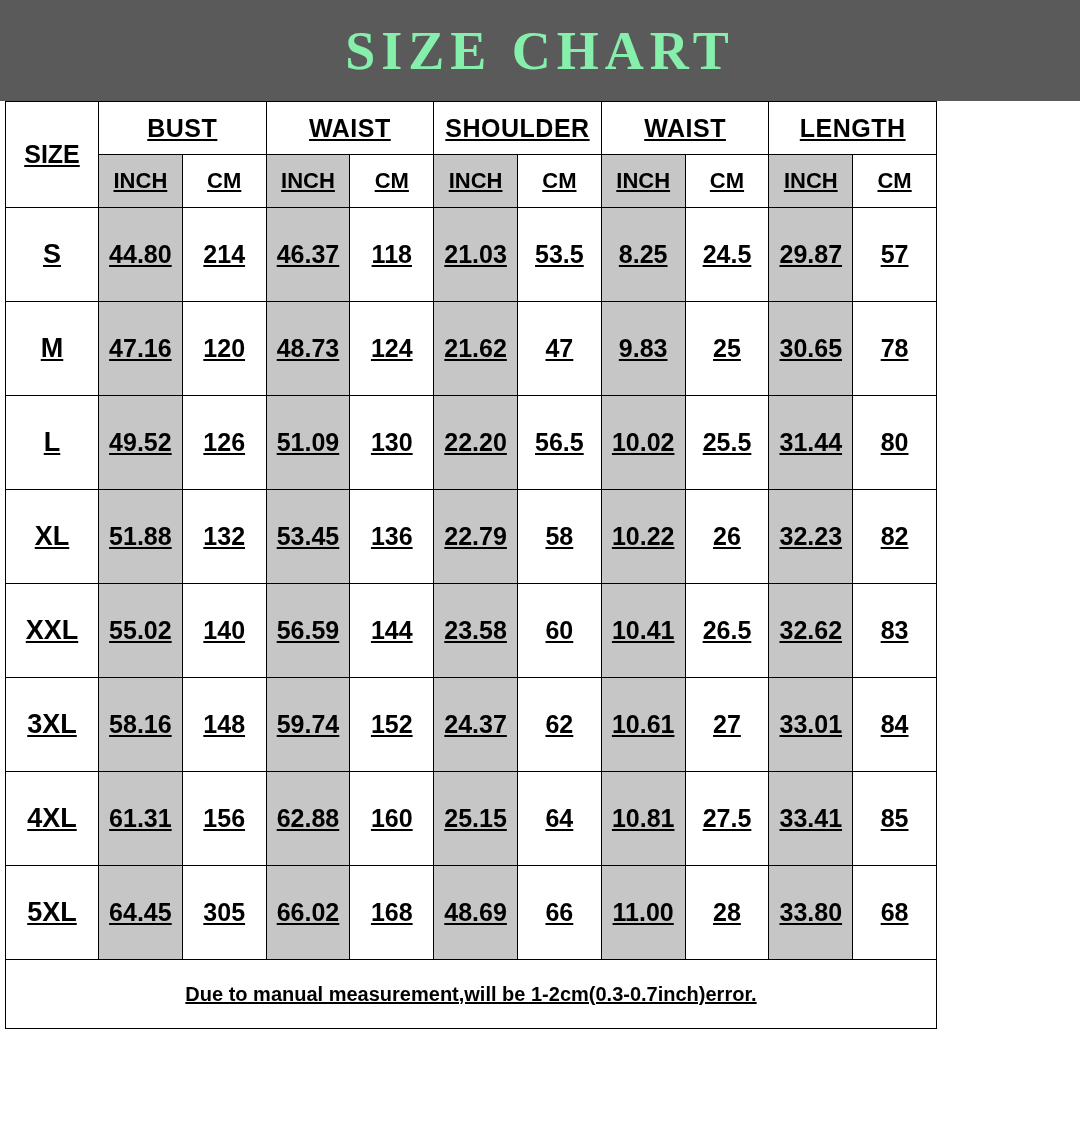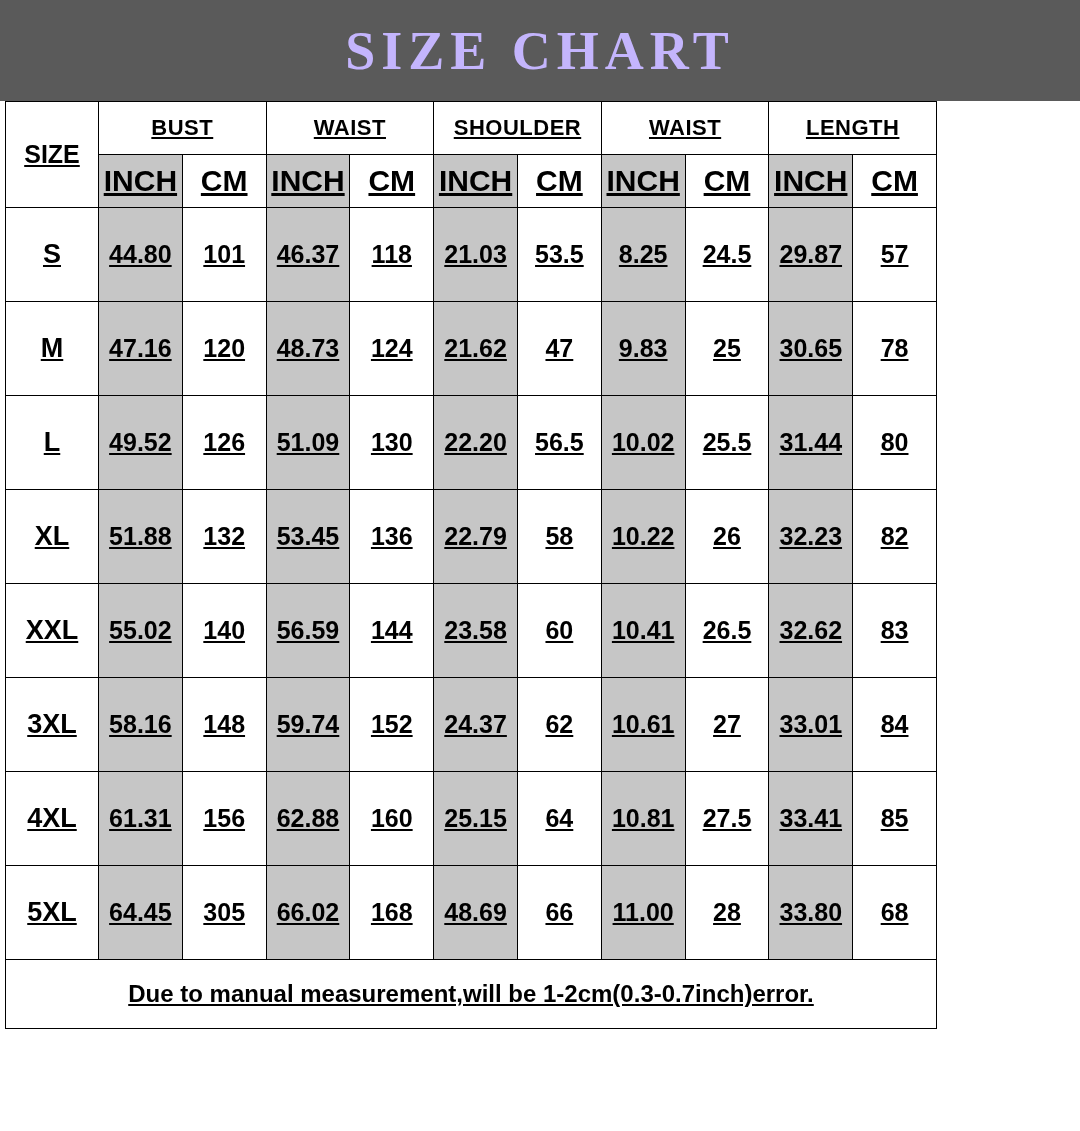--- a/index.html
+++ b/index.html
@@ -26,44 +26,44 @@
     background: #5a5a5a;
     display: flex;
     align-items: center;
     justify-content: center;
   }
   .title-bar .title-text {
     font-family: "Liberation Serif", serif;
     font-size: 54px;
     font-weight: 700;
     letter-spacing: 6px;
-    color: #c4b5fd;
+    color: #86efac;
   }
   table.chart {
     border-collapse: collapse;
     width: 932px;
     margin: 0 5px;
     table-layout: fixed;
     text-decoration: underline;
   }
   table.chart td, table.chart th {
     border: 1px solid #000000;
     text-align: center;
     vertical-align: middle;
     font-weight: 700;
     color: #000;
     padding: 0;
   }
   .grp-head {
-    font-size: 22px;
+    font-size: 25px;
     height: 52px;
     letter-spacing: 0.5px;
   }
   .unit-head {
-    font-size: 30px;
+    font-size: 22px;
     height: 52px;
   }
   .unit-head.shaded, td.shaded {
     background: #c6c6c6;
   }
   .size-head {
     font-size: 25px;
     width: 92px;
   }
   td.size-cell {
@@ -71,21 +71,21 @@
     height: 93px;
     width: 92px;
   }
   td.val {
     font-size: 25px;
     height: 93px;
   }
   .note-row td {
     border: 1px solid #000000;
     height: 68px;
-    font-size: 24px;
+    font-size: 20px;
     font-weight: 400;
     text-align: center;
     font-family: "Liberation Sans", sans-serif;
   }
 </style>
 </head>
 <body>
 
 <div id="page">
 
@@ -112,21 +112,21 @@
         <td class="unit-head">CM</td>
         <td class="unit-head shaded">INCH</td>
         <td class="unit-head">CM</td>
         <td class="unit-head shaded">INCH</td>
         <td class="unit-head">CM</td>
       </tr>
 
       <tr>
         <td class="size-cell">S</td>
         <td class="val shaded">44.80</td>
-        <td class="val">101</td>
+        <td class="val">214</td>
         <td class="val shaded">46.37</td>
         <td class="val">118</td>
         <td class="val shaded">21.03</td>
         <td class="val">53.5</td>
         <td class="val shaded">8.25</td>
         <td class="val">24.5</td>
         <td class="val shaded">29.87</td>
         <td class="val">57</td>
       </tr>
 

